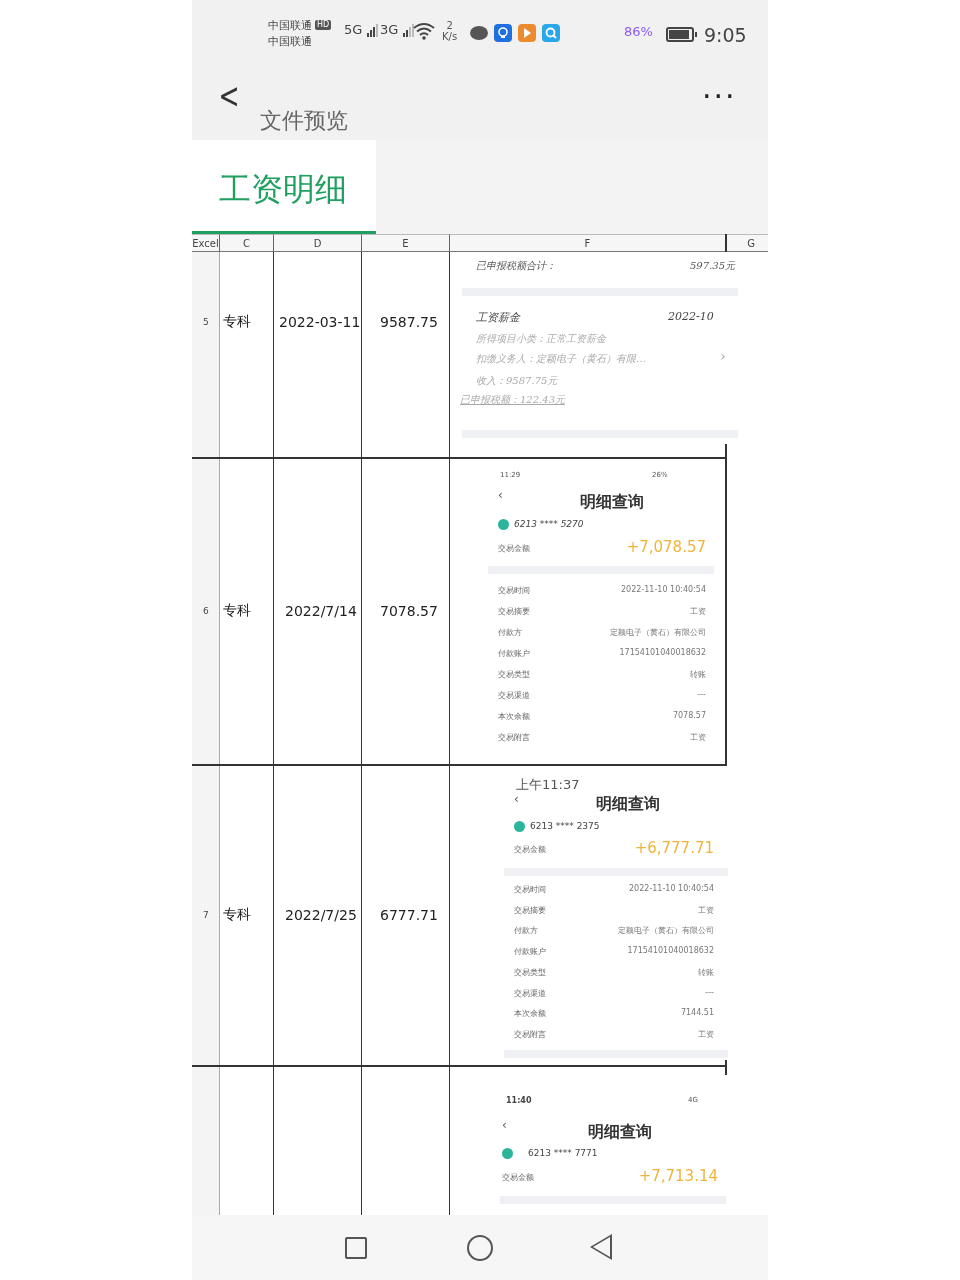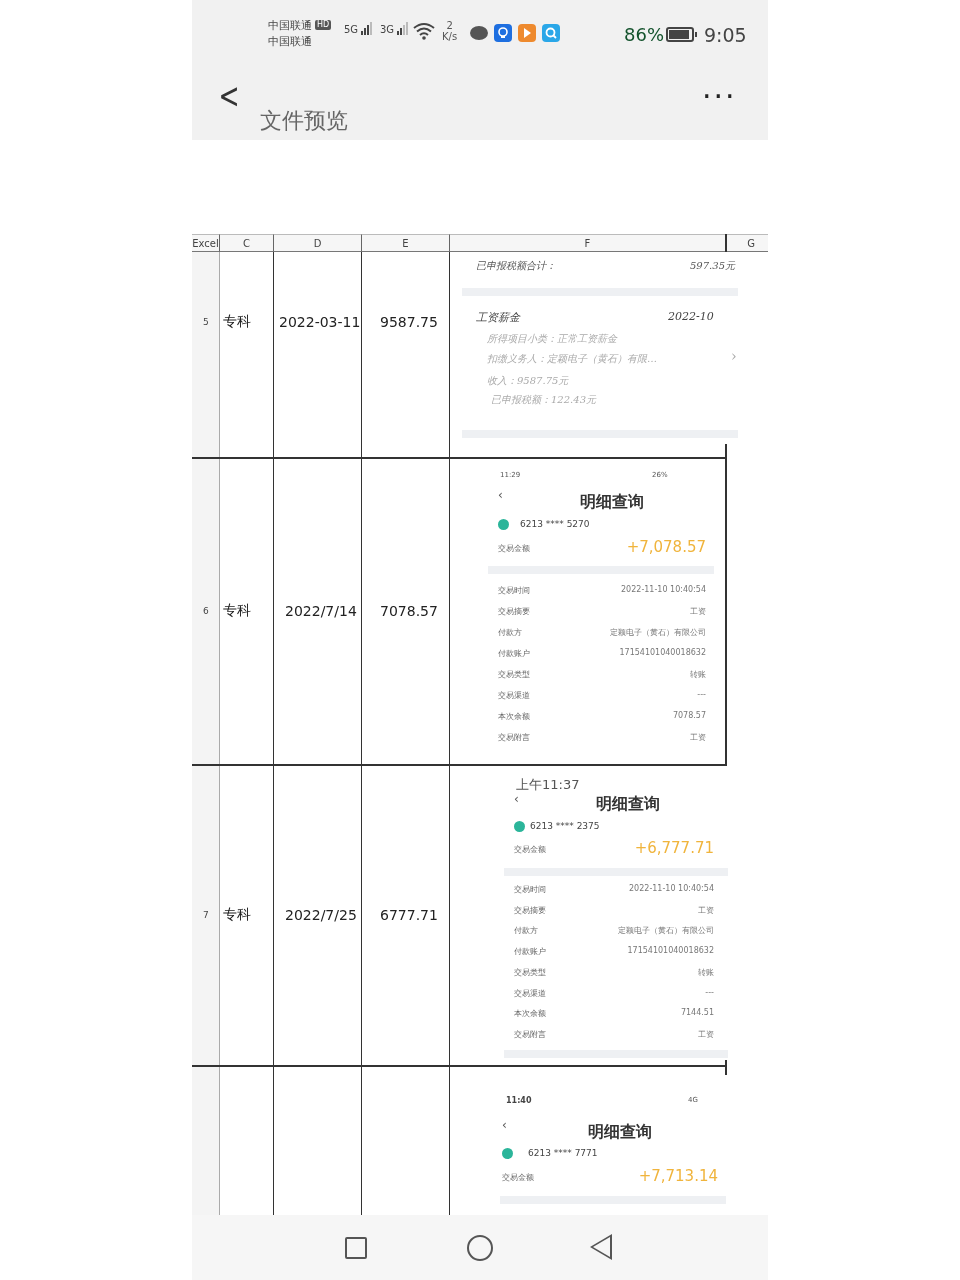--- a/index.html
+++ b/index.html
@@ -4,28 +4,28 @@
 <style>
   * { box-sizing: border-box; margin: 0; padding: 0; }
   html, body { width: 960px; height: 1280px; background: #ffffff; overflow: hidden; }
   body { font-family: "DejaVu Sans", "Liberation Sans", sans-serif; color: #222; position: relative; }
   .phone { position: absolute; left: 192px; top: 0; width: 576px; height: 1280px; background: #ffffff; overflow: hidden; }
 
   
   .statusbar { position: absolute; left: 0; top: 0; width: 576px; height: 60px; background: #f1f1f1; }
   .carrier { position: absolute; left: 76px; top: 18px; font-size: 11px; line-height: 16px; color: #444; }
   .carrier .hd { display: inline-block; background: #555; color: #fff; font-size: 8px; line-height: 10px; padding: 0 2px; border-radius: 2px; margin-left: 3px; vertical-align: 2px; }
-  .sig { position: absolute; top: 22px; font-size: 10px; color: #444; }
+  .sig { position: absolute; top: 22px; font-size: 13px; color: #444; }
   .bars { display: inline-block; vertical-align: bottom; }
   .bars i { display: inline-block; width: 2px; background: #444; margin-right: 1px; vertical-align: bottom; }
   .wifi { position: absolute; left: 221px; top: 22px; font-size: 17px; color: #444; }
   .speed { position: absolute; left: 250px; top: 20px; font-size: 10px; line-height: 11px; text-align: center; color: #555; }
   .appicon { position: absolute; top: 24px; width: 18px; height: 18px; border-radius: 4px; color: #fff; font-size: 11px; text-align: center; line-height: 18px; font-weight: bold; }
   .chat { position: absolute; left: 278px; top: 26px; width: 18px; height: 14px; background: #555; border-radius: 50%; }
-  .battery-text { position: absolute; left: 432px; top: 24px; font-size: 18px; color: #14532d; }
+  .battery-text { position: absolute; left: 432px; top: 24px; font-size: 13px; color: #8b5cf6; }
   .battery { position: absolute; left: 474px; top: 27px; width: 28px; height: 15px; border: 2px solid #444; border-radius: 3px; }
   .battery::before { content: ""; position: absolute; left: 1px; top: 1px; width: 20px; height: 9px; background: #444; }
   .battery::after { content: ""; position: absolute; right: -5px; top: 3px; width: 2px; height: 5px; background: #444; }
   .clock { position: absolute; left: 512px; top: 24px; font-size: 19px; color: #444; }
 
   
   .header { position: absolute; left: 0; top: 60px; width: 576px; height: 80px; background: #f1f1f1; }
   .back { position: absolute; left: 22px; top: 16px; font-size: 36px; color: #333; line-height: 40px; transform: scaleX(0.7); }
   .title { position: absolute; left: 68px; top: 6px; font-size: 30px; color: #222; white-space: nowrap; }
   .subtitle { position: absolute; left: 68px; top: 46px; font-size: 22px; color: #666; }
@@ -40,21 +40,21 @@
   .sheet { position: absolute; left: 0; top: 234px; width: 576px; height: 985px; background: #fff; }
   .colhdr { position: absolute; top: 0; height: 18px; border-right: 1px solid #666; border-bottom: 1px solid #777; border-top: 1px solid #bbb; background: #f6f6f6; font-size: 10px; text-align: center; line-height: 17px; color: #444; }
   .rownum { position: absolute; left: 0; width: 28px; background: #f4f4f4; border-right: 1px solid #aaa; font-size: 10px; color: #444; }
   .cell { position: absolute; border-right: 1.5px solid #333; font-size: 14px; color: #333; }
   .hline { position: absolute; height: 1.5px; background: #333; }
   .vtext { position: absolute; white-space: nowrap; }
 
   
   .embed { position: absolute; background: #fff; overflow: hidden; }
   .tax { font-family: "DejaVu Serif", serif; font-style: italic; color: #555; font-size: 10px; }
-  .tax .grey { color: #aaa; margin-left: 11px; }
+  .tax .grey { color: #aaa; }
   .bar-grey { position: absolute; height: 8px; background: #eef0f3; }
   .bank { font-size: 8px; color: #444; }
   .bank .lbl { position: absolute; color: #666; }
   .bank .val { position: absolute; color: #777; text-align: right; }
   .bank .amt { position: absolute; color: #f0b43c; font-size: 15px; text-align: right; }
   .bank .card-ic { position: absolute; width: 11px; height: 11px; border-radius: 50%; background: #2bb59a; }
   .bank .head { position: absolute; font-weight: bold; font-size: 16px; color: #333; }
 
   
   .navbar { position: absolute; left: 0; top: 1215px; width: 576px; height: 65px; background: #f6f6f6; }
@@ -115,20 +115,25 @@
     <div class="battery"></div>
     <div class="clock">9:05</div>
   </div>
 
   <div class="header">
     <div class="back">&lt;</div>
     <div class="subtitle">文件预览</div>
     <div class="more">...</div>
   </div>
 
+  <div class="tabbar">
+    <div class="tab-active">
+      <span>工资明细</span>
+    </div>
+  </div>
 
   <div class="sheet">
 
     <div class="colhdr" style="left:0;width:28px;">Excel</div>
     <div class="colhdr" style="left:28px;width:54px;">C</div>
     <div class="colhdr" style="left:82px;width:88px;">D</div>
     <div class="colhdr" style="left:170px;width:88px;">E</div>
     <div class="colhdr" style="left:258px;width:276px;">F</div>
     <div class="colhdr" style="left:534px;width:50px;border-right:none;">G</div>
 
@@ -155,36 +160,36 @@
     <div class="embed tax" style="left:262px;top:20px;width:294px;height:190px;">
       <div class="vtext" style="left:22px;top:5px;">已申报税额合计：</div>
       <div class="vtext" style="left:236px;top:5px;">597.35元</div>
       <div class="bar-grey" style="left:8px;top:34px;width:276px;"></div>
       <div class="vtext" style="left:22px;top:56px;color:#444;font-size:11px;">工资薪金</div>
       <div class="vtext" style="left:214px;top:56px;color:#444;font-size:11px;">2022-10</div>
       <div class="vtext grey" style="left:22px;top:78px;">所得项目小类：正常工资薪金</div>
       <div class="vtext grey" style="left:22px;top:98px;">扣缴义务人：定颖电子（黄石）有限…</div>
       <div class="vtext grey" style="left:266px;top:94px;font-size:14px;font-style:normal;">›</div>
       <div class="vtext grey" style="left:22px;top:120px;">收入：9587.75元</div>
-      <div class="vtext grey" style="left:26px;top:139px;">已申报税额：122.43元</div>
+      <div class="vtext grey" style="left:6px;top:139px;text-decoration:underline;">已申报税额：122.43元</div>
       <div class="bar-grey" style="left:8px;top:176px;width:276px;"></div>
     </div>
 
     <div class="vtext" style="left:11px;top:372px;font-size:9px;color:#444;">6</div>
     <div class="vtext" style="left:31px;top:368px;font-size:14px;">专科</div>
     <div class="vtext" style="left:93px;top:369px;font-size:14px;">2022/7/14</div>
     <div class="vtext" style="left:188px;top:369px;font-size:14px;">7078.57</div>
 
     <div class="embed bank" style="left:292px;top:232px;width:240px;height:290px;">
       <div class="vtext" style="left:16px;top:5px;font-size:7px;color:#555;">11:29</div>
       <div class="vtext" style="left:168px;top:5px;font-size:7px;color:#555;">26%</div>
       <div class="vtext" style="left:14px;top:22px;font-size:12px;color:#555;">‹</div>
       <div class="head" style="left:96px;top:26px;">明细查询</div>
       <div class="card-ic" style="left:14px;top:53px;"></div>
-      <div class="vtext" style="left:36px;top:53px;font-size:9px;color:#444;">6213 **** 5270</div>
+      <div class="vtext" style="left:30px;top:53px;font-size:9px;color:#444;font-style:italic;">6213 **** 5270</div>
       <div class="lbl" style="left:14px;top:77px;">交易金额</div>
       <div class="amt" style="left:110px;top:72px;width:112px;">+7,078.57</div>
       <div class="bar-grey" style="left:4px;top:100px;width:226px;"></div>
       <div class="lbl" style="left:14px;top:119px;">交易时间</div>
       <div class="val" style="left:90px;top:119px;width:132px;">2022-11-10 10:40:54</div>
       <div class="lbl" style="left:14px;top:140px;">交易摘要</div>
       <div class="val" style="left:90px;top:140px;width:132px;">工资</div>
       <div class="lbl" style="left:14px;top:161px;">付款方</div>
       <div class="val" style="left:90px;top:161px;width:132px;">定颖电子（黄石）有限公司</div>
       <div class="lbl" style="left:14px;top:182px;">付款账户</div>

